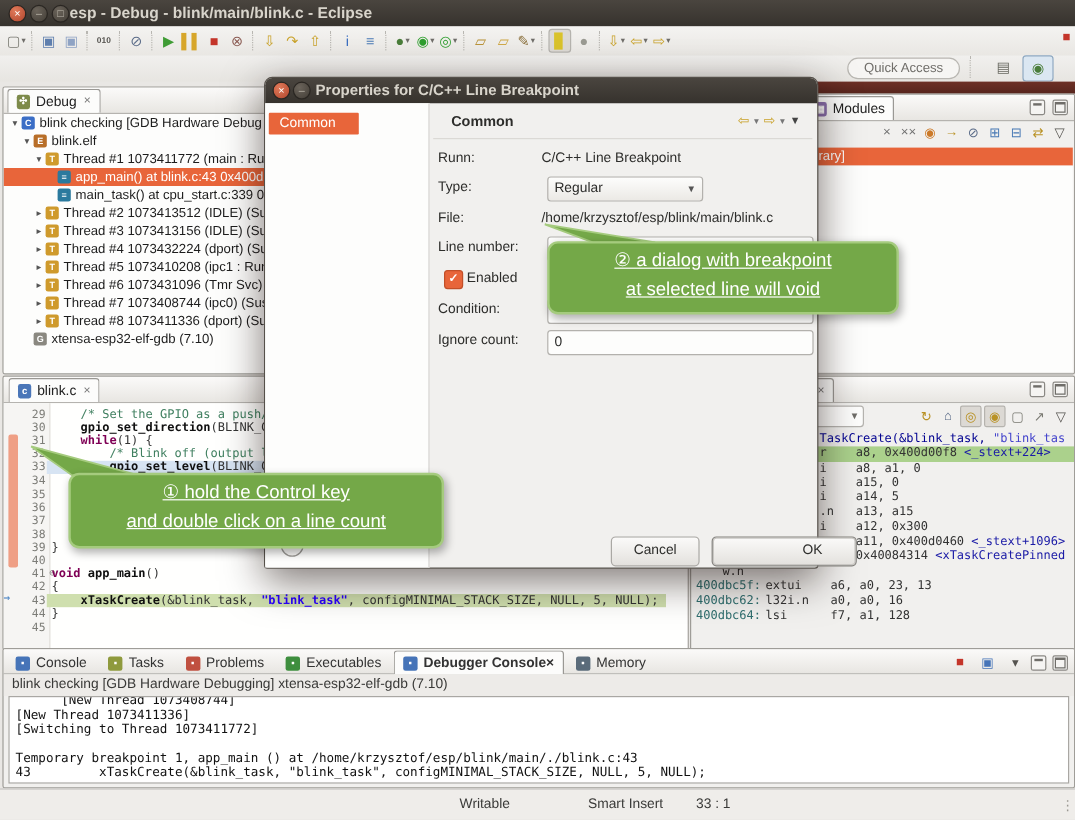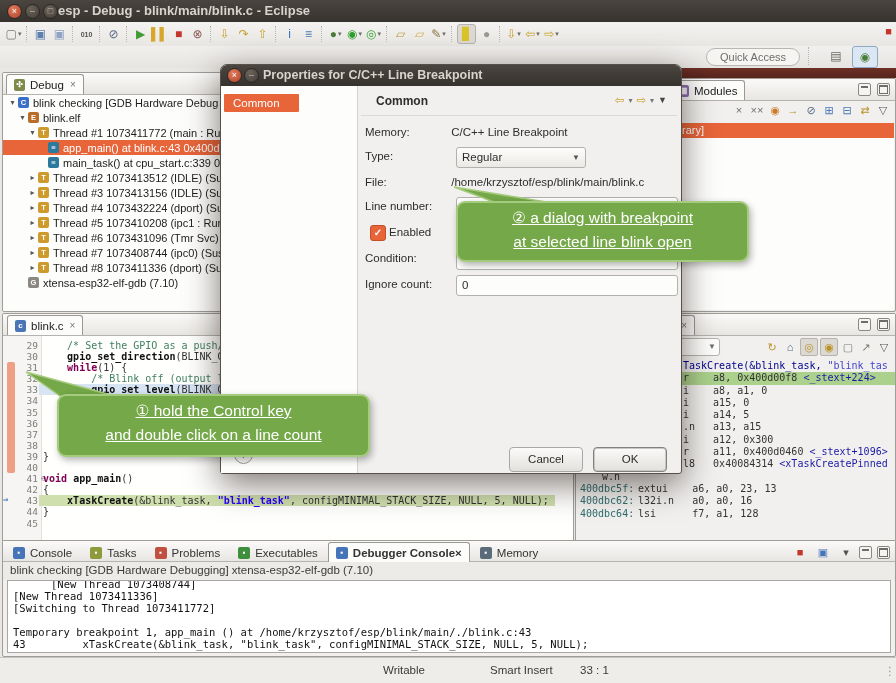--- a/index.html
+++ b/index.html
@@ -128,21 +128,21 @@
   .fval{color:#2d2d2b;}
   .finput{position:absolute;left:91px;height:19px;border:1px solid #b3b1ad;border-radius:3px;background:#fdfdfc;
       font-size:11.5px;padding:0 5px;line-height:19px;}
   .fcombo{position:absolute;left:91px;width:118px;height:19px;border:1px solid #b3b1ad;border-radius:3px;
       background:linear-gradient(#fdfdfc,#ebe9e5);font-size:11.5px;padding:0 5px;line-height:19px;}
   .fcombo .ccaret{position:absolute;right:5px;top:0;font-size:8px;color:#555;}
   .chk{position:absolute;left:5px;width:14px;height:14px;background:#e8653a;border:1px solid #c24f28;border-radius:3px;
       color:#fff;font-size:10px;font-weight:bold;text-align:center;line-height:14px;}
   .dlg-btn{position:absolute;width:72px;height:23px;border:1px solid #aaa8a4;border-radius:4px;
       background:linear-gradient(#fbfaf9,#e3e1dd);font-size:11.5px;text-align:center;line-height:22px;color:#2d2d2b;}
-  .dlg-btn.default{border-color:#83817d;box-shadow:0 0 0 1px #c9c7c3 inset;}
+  .dlg-btn.default{border-color:#83817d;box-shadow:0 0 0 1px #c9c7c3 inset;padding-left:47px;}
   #dlg-help{position:absolute;left:13px;bottom:9px;width:17px;height:17px;border:1px solid #9a9894;border-radius:50%;
       color:#6f6d69;font-size:11px;text-align:center;line-height:16px;background:#f6f5f3;}
   
   .callout{position:absolute;background:#74a848;border:2px solid #a5cb7e;border-radius:9px;color:#fff;
       text-align:center;box-shadow:2px 3px 7px rgba(0,0,0,.3);z-index:40;}
   .callout .cl1,.callout .cl2{font-size:15.5px;line-height:24px;white-space:nowrap;text-decoration:underline;}
   .ctail{position:absolute;z-index:39;}
   #callout1{left:57px;top:394px;width:309px;height:56px;padding-top:3px;}
   #callout2{left:456px;top:201px;width:289px;height:54px;padding-top:3px;}
   .gold{color:#c9a22a;}
@@ -460,21 +460,21 @@
     <div id="dlg-nav">
       <span class="gold">⇦</span>
         <span style="font-size:8px;color:#777">▾</span>
       <span class="gold">⇨</span>
         <span style="font-size:8px;color:#777">▾</span>
       <span style="font-size:9px;color:#444">▼</span>
     </div>
     <div id="dlg-sep"></div>
 
     <div class="frow" style="top:40px">
-      <span class="flabel">Memory:</span>
+      <span class="flabel">Runn:</span>
       <span class="fval">C/C++ Line Breakpoint</span>
     </div>
     <div class="frow" style="top:64px;width:100%">
       <span class="flabel">Type:</span>
       <span class="fcombo" style="top:-3px">
         <span>Regular</span>
         <span class="ccaret">▼</span>
       </span>
     </div>
     <div class="frow" style="top:90px">
@@ -508,14 +508,14 @@
 </svg>
 <div class="callout" id="callout1">
   <div class="cl1">① hold the Control key</div>
   <div class="cl2">and double click on a line count</div>
 </div>
 <svg class="ctail" style="left:444px;top:184px" width="110" height="20">
   <polygon points="10,3 102,18 50,18" fill="#74a848" stroke="#a5cb7e" stroke-width="1.5"></polygon>
 </svg>
 <div class="callout" id="callout2">
   <div class="cl1">② a dialog with breakpoint</div>
-  <div class="cl2">at selected line blink open</div>
+  <div class="cl2">at selected line will void</div>
 </div>
 
 </body></html>

